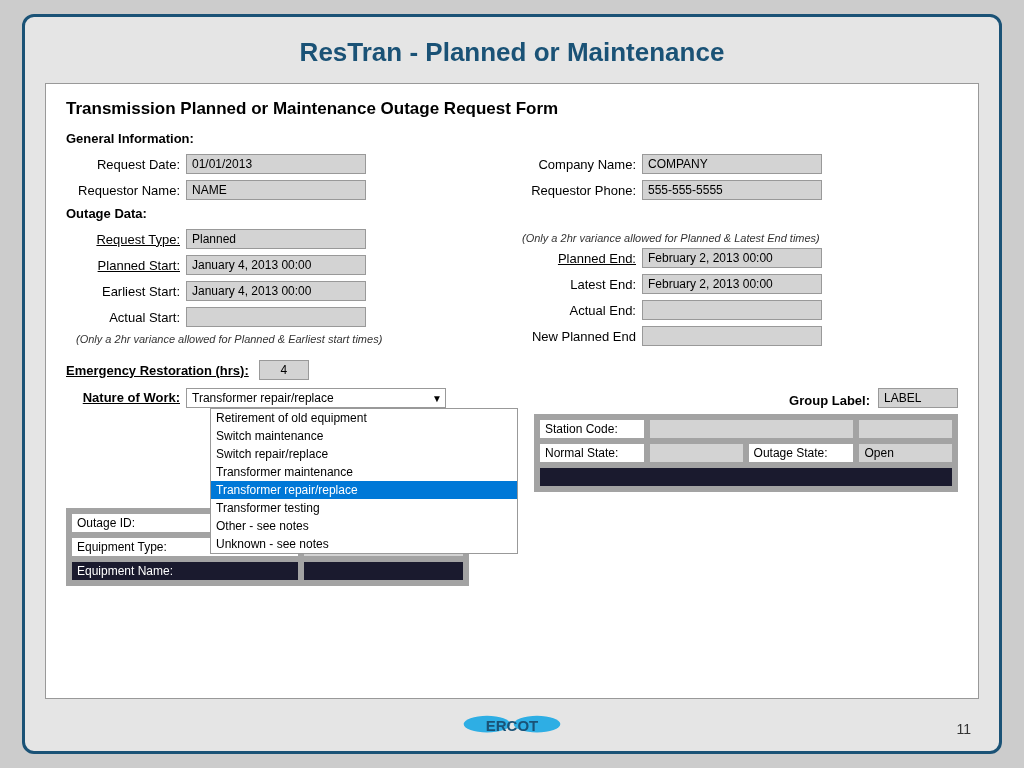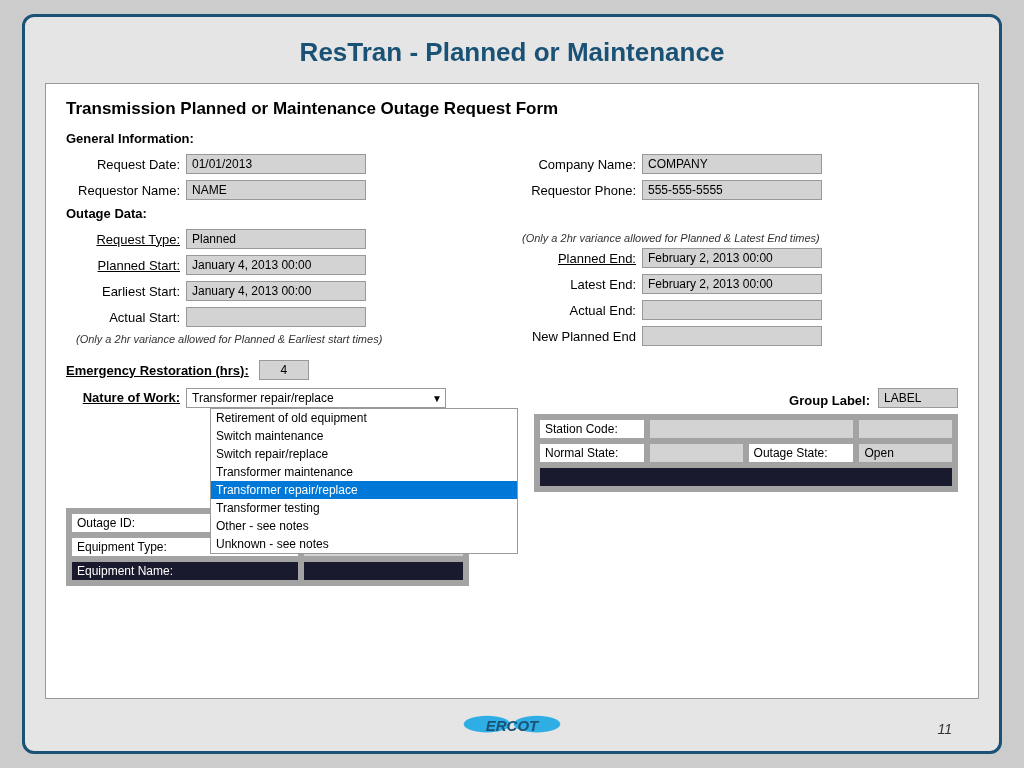--- a/index.html
+++ b/index.html
@@ -205,34 +205,33 @@
     .data-table td.dark-row {
       background: #1a1a2e;
       color: white;
     }
     .footer {
       display: flex;
       justify-content: center;
       align-items: flex-end;
       padding: 8px 0 4px 0;
       position: relative;
-      font-style: italic;
     }
     .ercot-logo {
       display: flex;
       flex-direction: column;
       align-items: center;
     }
     .ercot-wings {
       width: 100px;
       height: 30px;
     }
     .page-num {
       position: absolute;
-      right: 27px;
+      right: 8px;
       bottom: 4px;
       font-size: 14px;
       color: #333;
     }
   </style>
 </head>
 <body>
 
 <div class="slide">
   <div class="slide-title">ResTran - Planned or Maintenance</div>

